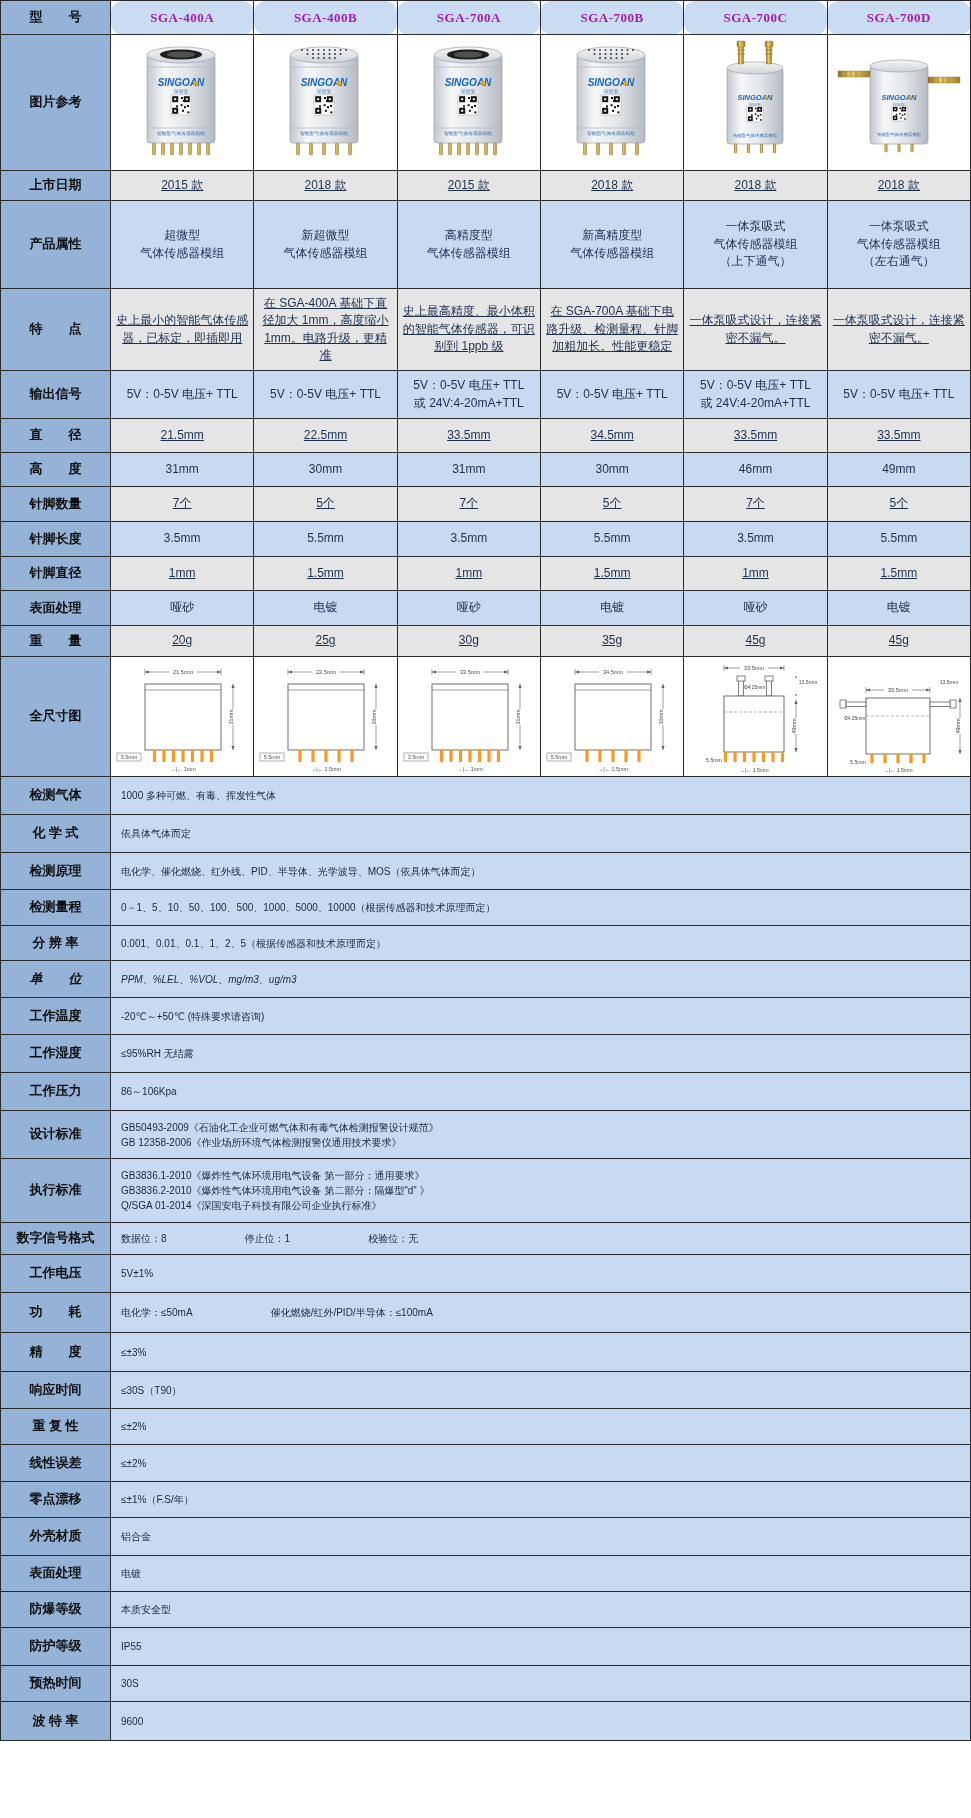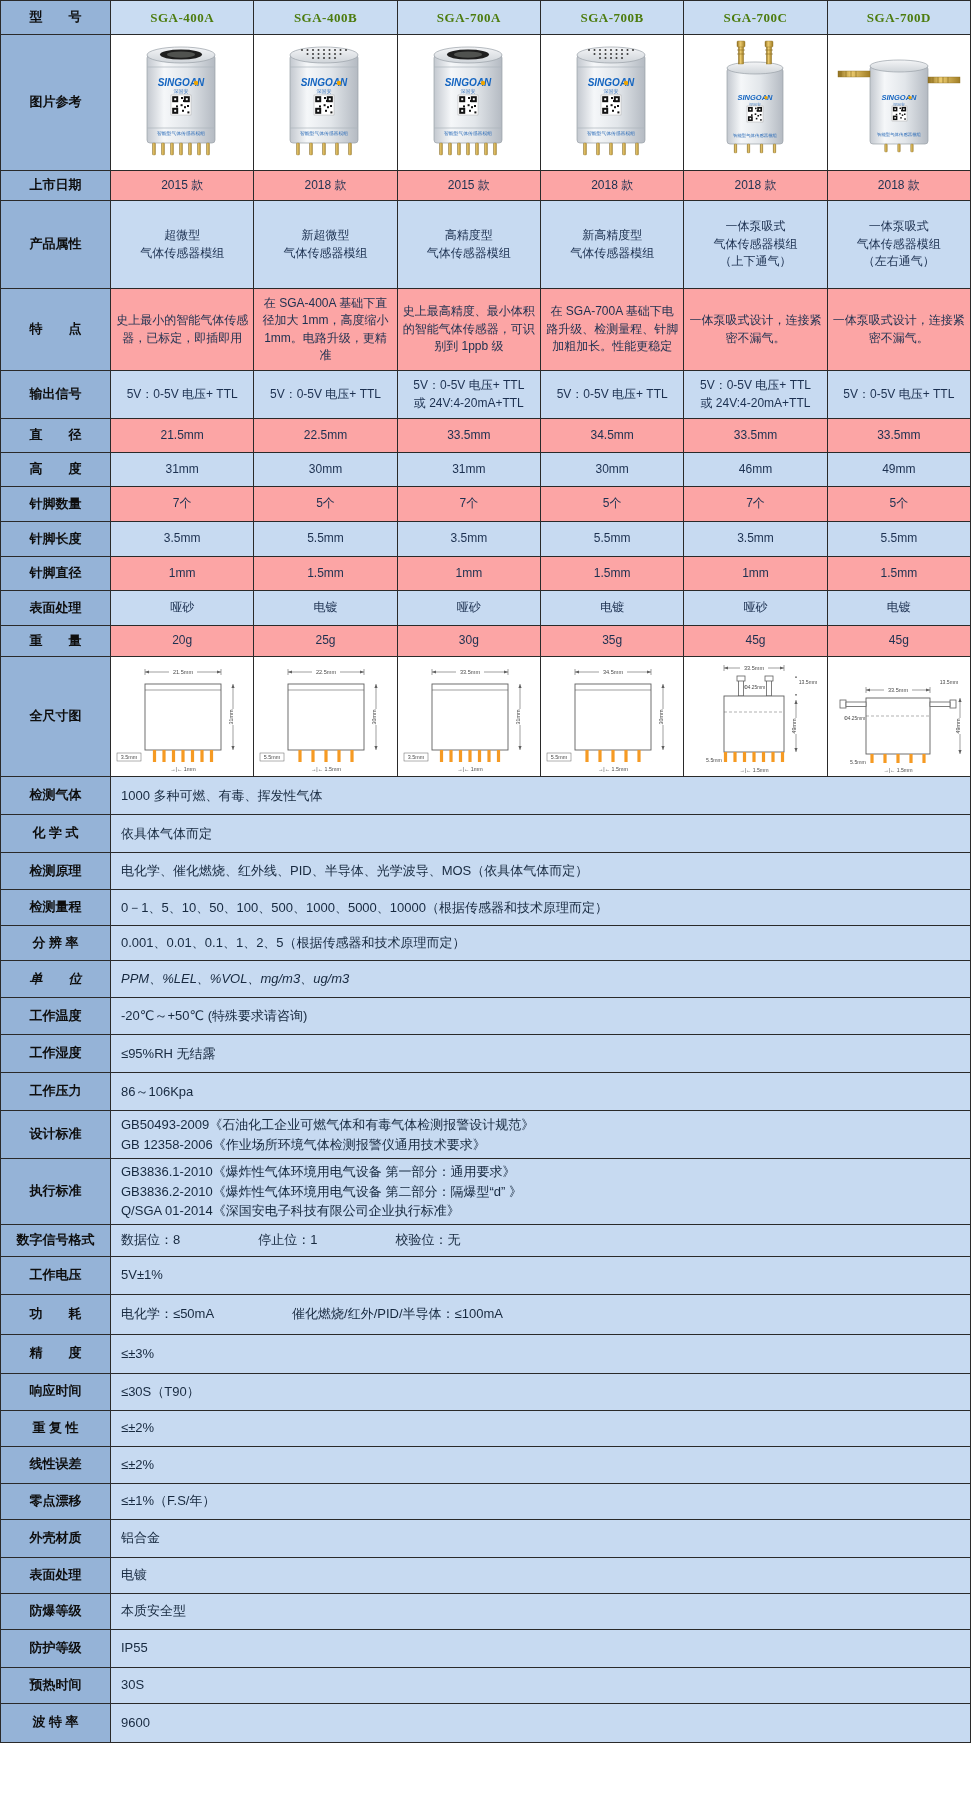--- a/index.html
+++ b/index.html
@@ -1,28 +1,28 @@
 <!DOCTYPE html>
 <html><head>
 <meta charset="utf-8">
 <style>
   html,body{margin:0;padding:0;background:#fff;}
   body{width:971px;font-family:"Liberation Sans","DejaVu Sans",sans-serif;}
   table.spec-table{border-collapse:collapse;table-layout:fixed;width:971px;}
   td{border:1px solid #2a2a2a;overflow:hidden;vertical-align:middle;}
   .label-cell{background:#95B3D7;color:#0e0e0e;font-weight:bold;text-align:center;
     font-size:13px;padding:2px;line-height:1.25;}
-  .model-cell{background:#C9DCF2;color:#4d7c0f;font-weight:bold;text-align:center;
-    font-size:13px;font-family:"Liberation Serif","DejaVu Serif",serif;letter-spacing:.5px;}
+  .model-cell{background:#C9DCF2;color:#a21caf;font-weight:bold;text-align:center;
+    font-size:13px;font-family:"Liberation Serif","DejaVu Serif",serif;letter-spacing:.5px;border-radius:12px;}
   .value-cell{background:#C7DAF1;color:#1C3050;font-size:12px;text-align:center;
     padding:3px 5px;white-space:pre-line;line-height:1.45;}
-  tr.alt .value-cell{background:#fca5a5;}
+  tr.alt .value-cell{background:#e5e5e5;text-decoration:underline;}
   .img-cell{background:#ffffff;padding:0;text-align:center;}
   .diag-cell{background:#ffffff;padding:0;text-align:center;}
-  .span-cell{background:#C7DAF1;color:#17293F;font-size:13px;text-align:left;
+  .span-cell{background:#C7DAF1;color:#17293F;font-size:10px;text-align:left;
     padding:3px 4px 3px 10px;line-height:1.5;}
   .span-cell .seg{display:inline-block;margin-right:78px;}
   .span-cell .seg:last-child{margin-right:0;}
   .span-cell .line{display:block;}
   svg{display:block;margin:0 auto;}
 </style>
 </head>
 <body>
 
 <svg width="0" height="0" style="position:absolute">

